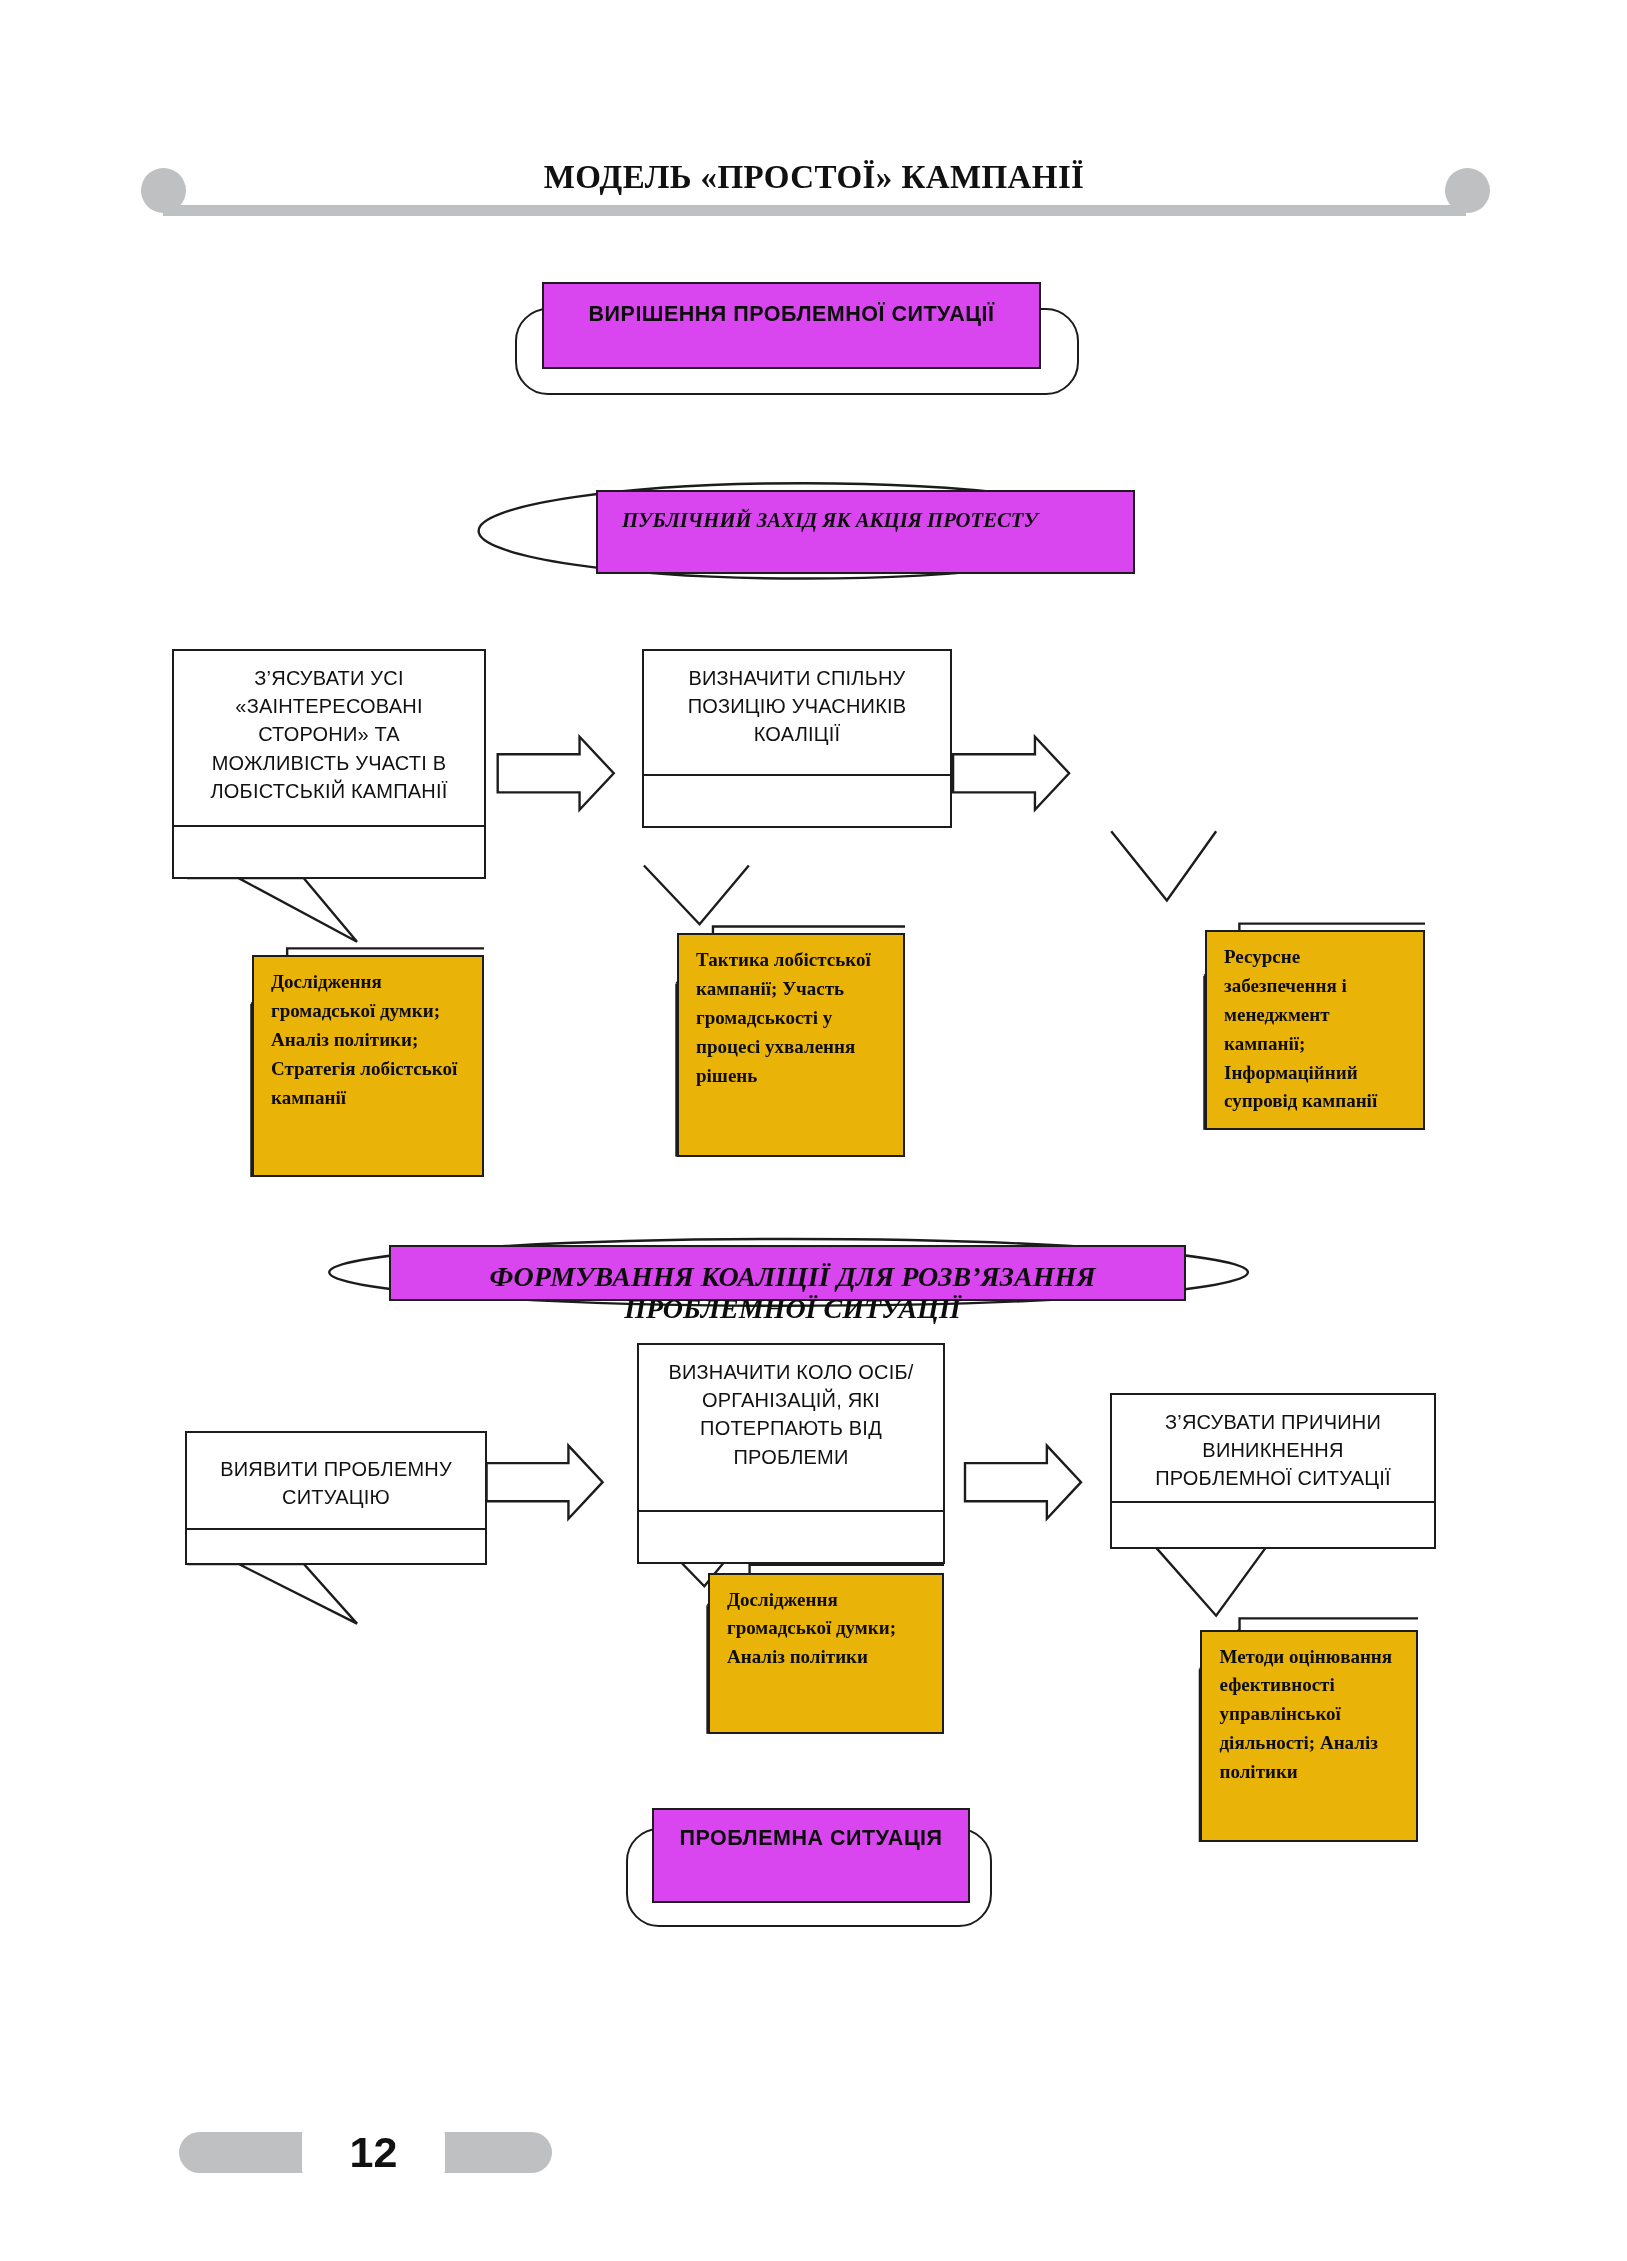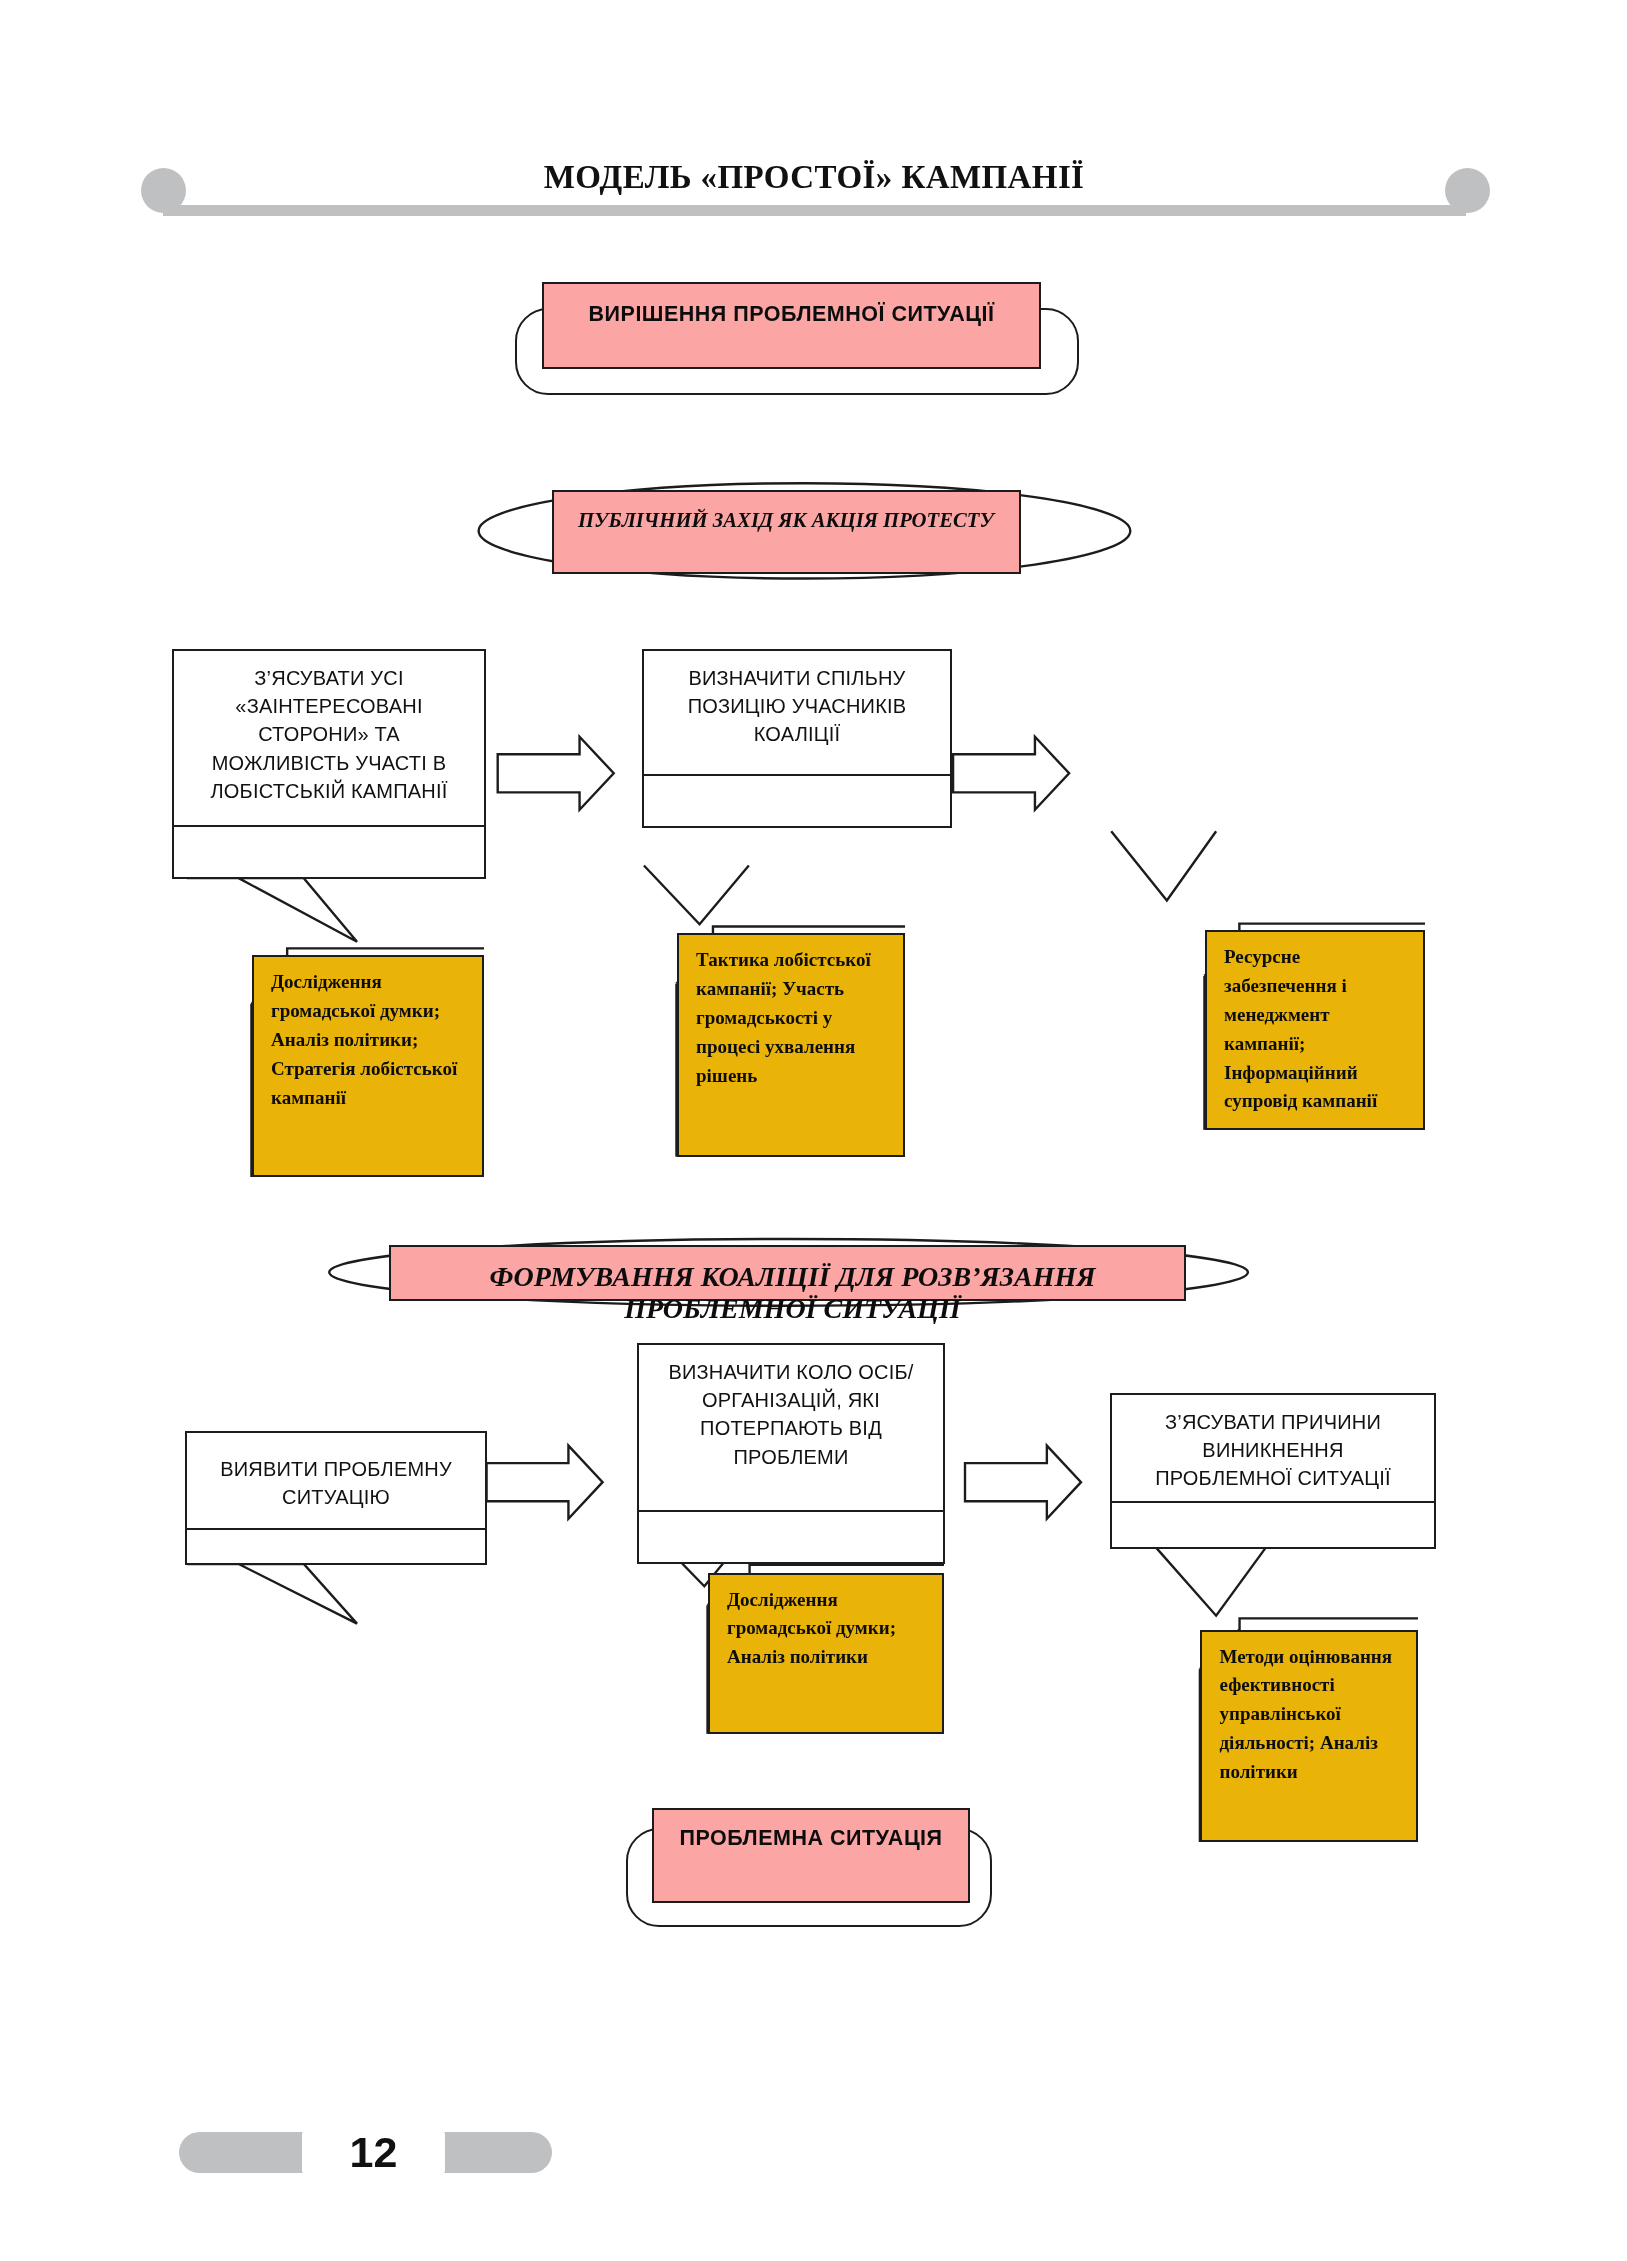--- a/index.html
+++ b/index.html
@@ -19,21 +19,21 @@
              font-family:"Liberation Serif",serif;font-weight:bold;font-size:33px;
              letter-spacing:0.4px;color:#111;}
 
   
   .abs{position:absolute;box-sizing:border-box;}
 
   
   .plate{border:2.4px solid #1c1c1c;border-radius:33px;background:#fff;}
 
   
-  .rect{border:2.4px solid #1c1c1c;background:#fca5a5;box-sizing:border-box;}
+  .rect{border:2.4px solid #1c1c1c;background:#d946ef;box-sizing:border-box;}
 
   .caps{font-family:"Liberation Sans",sans-serif;font-weight:bold;
         font-size:21.5px;letter-spacing:0.5px;color:#0d0d0d;}
 
   .ital{font-family:"Liberation Serif",serif;font-weight:bold;font-style:italic;
         color:#0d0d0d;}
 
   
   .step{border:2.4px solid #1c1c1c;background:#fff;box-sizing:border-box;}
   .step .txt{position:absolute;left:0;right:0;top:12.7px;text-align:center;
@@ -97,21 +97,21 @@
     <polyline class="filled" points="235,1968 382,1968 449,2043 300,1968"></polyline>
     <polyline class="filled" points="810,1918 886,1996 950,1918"></polyline>
     <polyline class="filled" points="1455,1948 1530,2033 1592,1948"></polyline>
   </svg>
 
   <div class="abs plate" style="left:515px;top:308px;width:564px;height:87px;"></div>
   <div class="abs rect" style="left:542px;top:282px;width:499px;height:87px;">
     <div class="caps abs" style="left:0;right:0;top:17.5px;text-align:center;">ВИРІШЕННЯ ПРОБЛЕМНОЇ СИТУАЦІЇ</div>
   </div>
 
-  <div class="abs rect" style="left:552px;top:490px;width:469px;height:84px;">
+  <div class="abs rect" style="left:596px;top:490px;width:539px;height:84px;">
     <div class="ital abs" style="left:24px;right:16px;top:12.7px;font-size:20.7px;line-height:1.5;">ПУБЛІЧНИЙ ЗАХІД ЯК АКЦІЯ ПРОТЕСТУ</div>
   </div>
 
   <div class="abs step" style="left:172px;top:649px;width:314px;height:230px;">
     <div class="txt" style="padding:0 14.3px;">З’ЯСУВАТИ УСІ «ЗАІНТЕРЕСОВАНІ СТОРОНИ» ТА МОЖЛИВІСТЬ УЧАСТІ В ЛОБІСТСЬКІЙ КАМПАНІЇ</div>
     <div class="rule" style="top:174px;"></div>
   </div>
 
   <div class="abs step" style="left:642px;top:649px;width:310px;height:179px;">
     <div class="txt" style="padding:0 24px;">ВИЗНАЧИТИ СПІЛЬНУ ПОЗИЦІЮ УЧАСНИКІВ КОАЛІЦІЇ</div>

